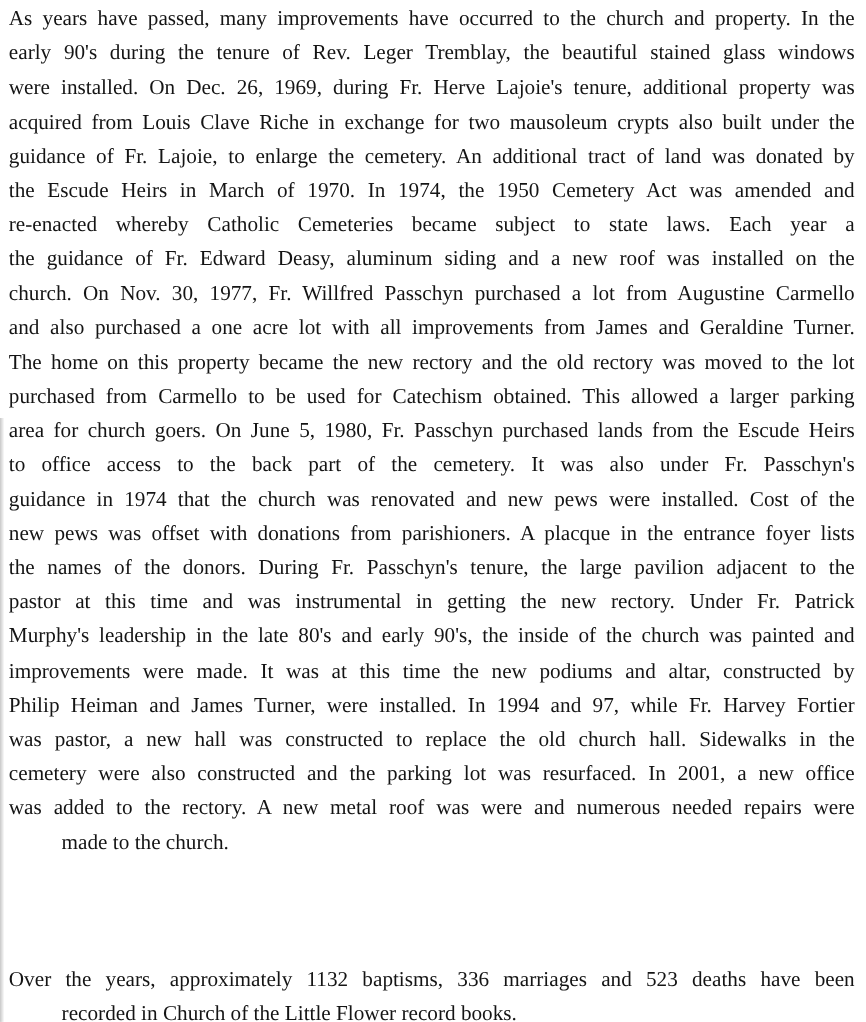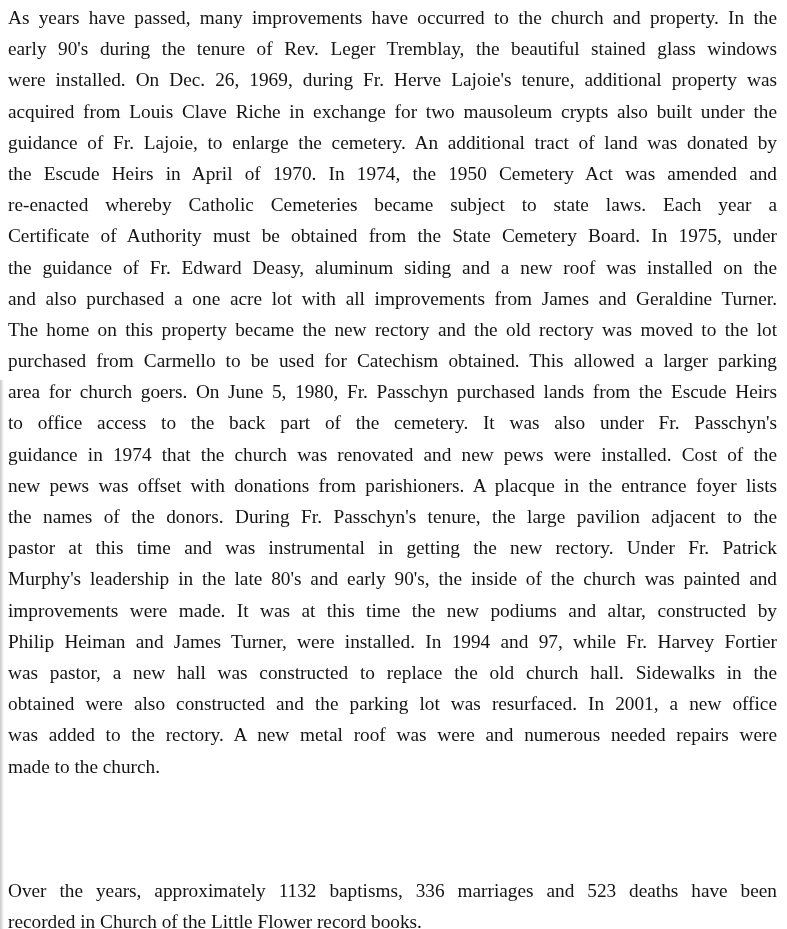--- a/index.html
+++ b/index.html
@@ -41,54 +41,55 @@
     display: block;
     height: 31.2px;
     line-height: 31.2px;
     white-space: nowrap;
     text-align: justify;
     text-align-last: justify;
     overflow: hidden;
   }
   .line.last {
     text-align-last: left;
+    margin-left: 48px;
   }
   #para1 { top: 2px; }
   #para2 { top: 875px; }
 </style>
 </head>
 <body>
 
 <div class="page">
   <div class="edge-shadow"></div>
 
   <div class="text-block" id="para1">
     <span class="line">As years have passed, many improvements have occurred to the church and property.  In the</span>
     <span class="line">early 90's during the tenure of Rev. Leger Tremblay, the beautiful stained glass windows</span>
     <span class="line">were installed.  On Dec. 26, 1969, during Fr. Herve Lajoie's tenure, additional property was</span>
     <span class="line">acquired from Louis Clave Riche in exchange for two mausoleum crypts also built under the</span>
     <span class="line">guidance of Fr. Lajoie, to enlarge the cemetery. An additional tract of land was donated by</span>
-    <span class="line">the Escude Heirs in April of 1970.  In 1974, the 1950 Cemetery Act was amended and</span>
+    <span class="line">the Escude Heirs in March of 1970.  In 1974, the 1950 Cemetery Act was amended and</span>
     <span class="line">re-enacted whereby Catholic Cemeteries became subject to state laws.  Each year a</span>
-    <span class="line">Certificate of Authority must be obtained from the State Cemetery Board. In 1975, under</span>
     <span class="line">the guidance of Fr. Edward Deasy, aluminum siding and a new roof was installed on the</span>
+    <span class="line">church.  On Nov. 30, 1977, Fr. Willfred Passchyn purchased a lot from Augustine Carmello</span>
     <span class="line">and also purchased a one acre lot with all improvements from James and Geraldine Turner.</span>
     <span class="line">The home on this property became the new rectory and the old rectory was moved to the lot</span>
     <span class="line">purchased from Carmello to be used for Catechism obtained.  This allowed a larger parking</span>
     <span class="line">area for church goers. On June 5, 1980, Fr. Passchyn purchased lands from the Escude Heirs</span>
     <span class="line">to office access to the back part of the cemetery.  It was also under Fr. Passchyn's</span>
     <span class="line">guidance in 1974 that the church was renovated and new pews were installed.  Cost of the</span>
     <span class="line">new pews was offset with donations from parishioners.  A placque in the entrance foyer lists</span>
     <span class="line">the names of the donors.  During Fr. Passchyn's tenure, the large pavilion adjacent to the</span>
     <span class="line">pastor at this time and was instrumental in getting the new rectory.  Under Fr. Patrick</span>
     <span class="line">Murphy's leadership in the late 80's and early 90's, the inside of the church was painted and</span>
     <span class="line">improvements were made.  It was at this time the new podiums and altar, constructed by</span>
     <span class="line">Philip Heiman and James Turner, were installed. In 1994 and 97, while Fr. Harvey Fortier</span>
     <span class="line">was pastor, a new hall was constructed to replace the old church hall. Sidewalks in the</span>
-    <span class="line">obtained were also constructed and the parking lot was resurfaced.  In 2001, a new office</span>
+    <span class="line">cemetery were also constructed and the parking lot was resurfaced.  In 2001, a new office</span>
     <span class="line">was added to  the rectory.  A new metal roof was were and numerous needed repairs were</span>
     <span class="line last">made to the church.</span>
   </div>
 
   <div class="text-block" id="para2">
     <span class="line">Over the years, approximately 1132 baptisms, 336 marriages and 523 deaths have been</span>
     <span class="line last">recorded in Church of the Little Flower record books.</span>
   </div>
 </div>
 

